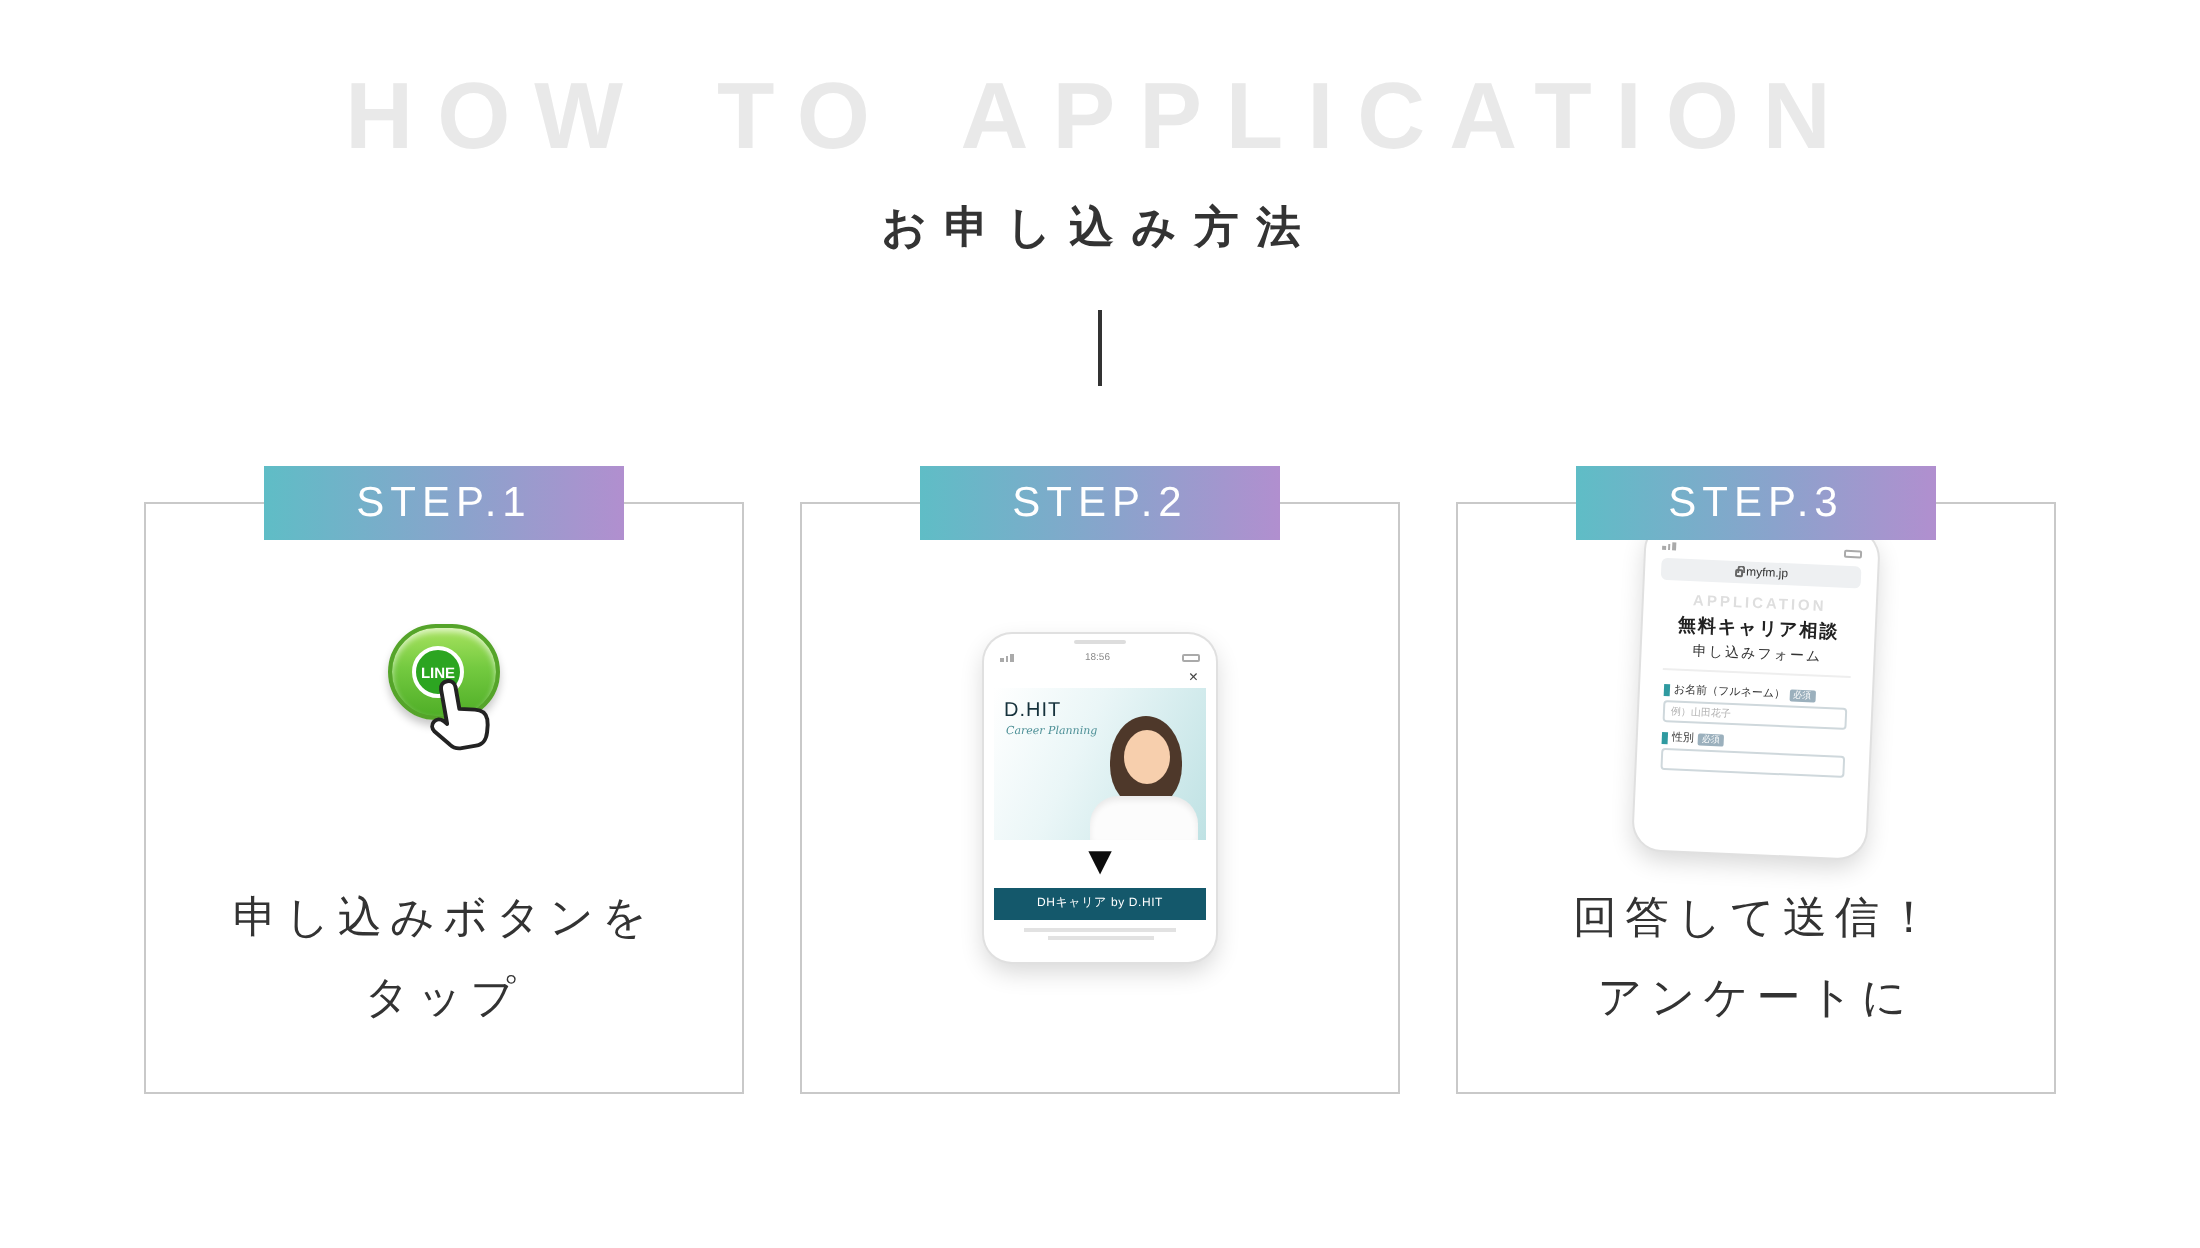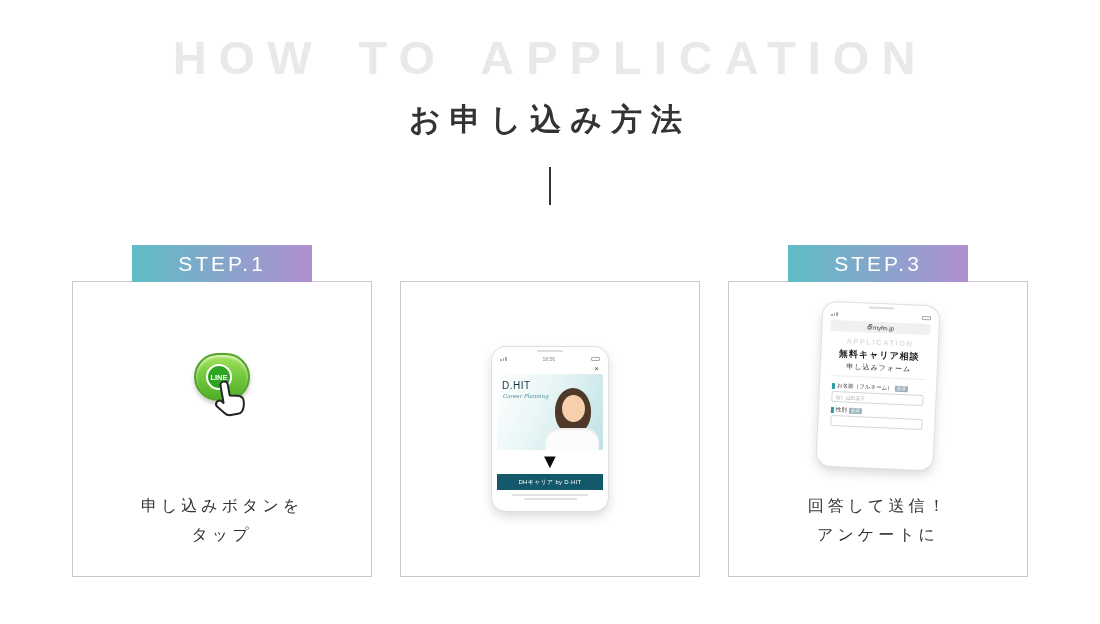--- a/index.html
+++ b/index.html
@@ -15,37 +15,37 @@
     text-align:center;
     font-size:47px;
     font-weight:700;
     color:#e9e9e9;
     letter-spacing:12px;
     word-spacing:10px;
   }
   .title-ja {
     margin-top:14px;
     text-align:center;
-    font-size:31px;
+    font-size:22px;
     font-weight:700;
     color:#333;
     letter-spacing:9px;
   }
   .vline {
     width:2px; height:38px;
     background:#333;
     margin:26px auto 0;
   }
   .steps {
     margin-top:40px;
     display:flex;
     justify-content:center;
     gap:28px;
   }
-  .step { position:relative; width:300px; padding-top:36px; }
+  .step { position:relative; width:300px; padding-top:18px; }
   .badge {
     position:absolute;
     top:0; left:50%;
     transform:translateX(-50%);
     width:180px; height:37px;
     line-height:37px;
     text-align:center;
     color:#fff;
     font-size:21px;
     letter-spacing:3px;
@@ -60,21 +60,21 @@
     flex-direction:column;
   }
   .card-content {
     flex:1;
     display:flex;
     align-items:center;
     justify-content:center;
   }
   .caption {
     text-align:center;
-    font-size:16px;
+    font-size:22px;
     color:#333;
     letter-spacing:4px;
     line-height:1.85;
     padding-bottom:26px;
     font-weight:500;
   }
 
   
   .line-btn {
     position:relative;
@@ -250,20 +250,21 @@
           </button>
         </div>
         <div class="caption">
           <div>申し込みボタンを</div>
           <div>タップ</div>
         </div>
       </div>
     </div>
 
     <div class="step">
+      <div class="badge">STEP.2</div>
       <div class="card">
         <div class="card-content">
           <div class="phone">
             <div class="speaker"></div>
             <div class="screen">
               <div class="statusbar">
                 <span class="sb-signal">
                     <i></i>
                     <i></i>
                     <i></i>

